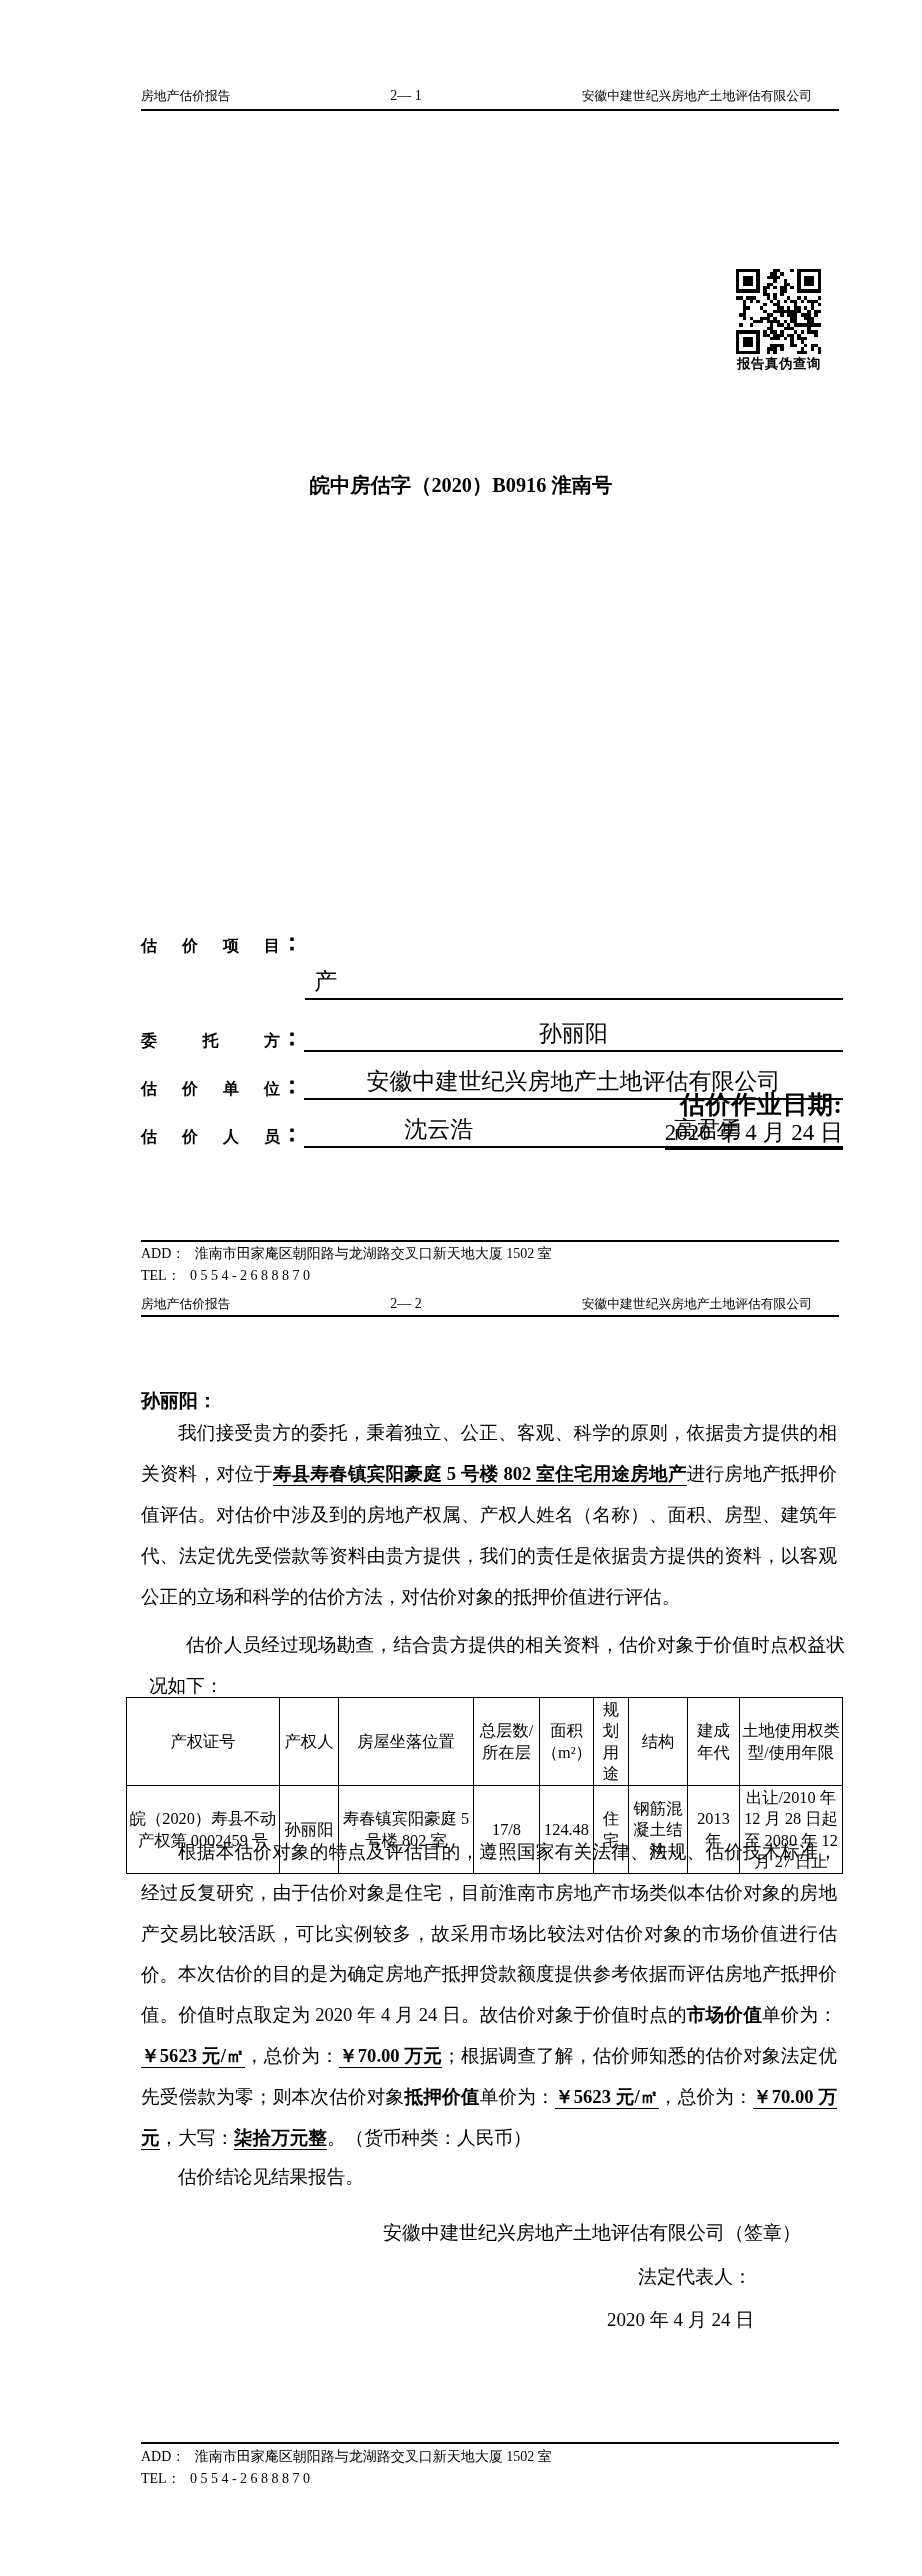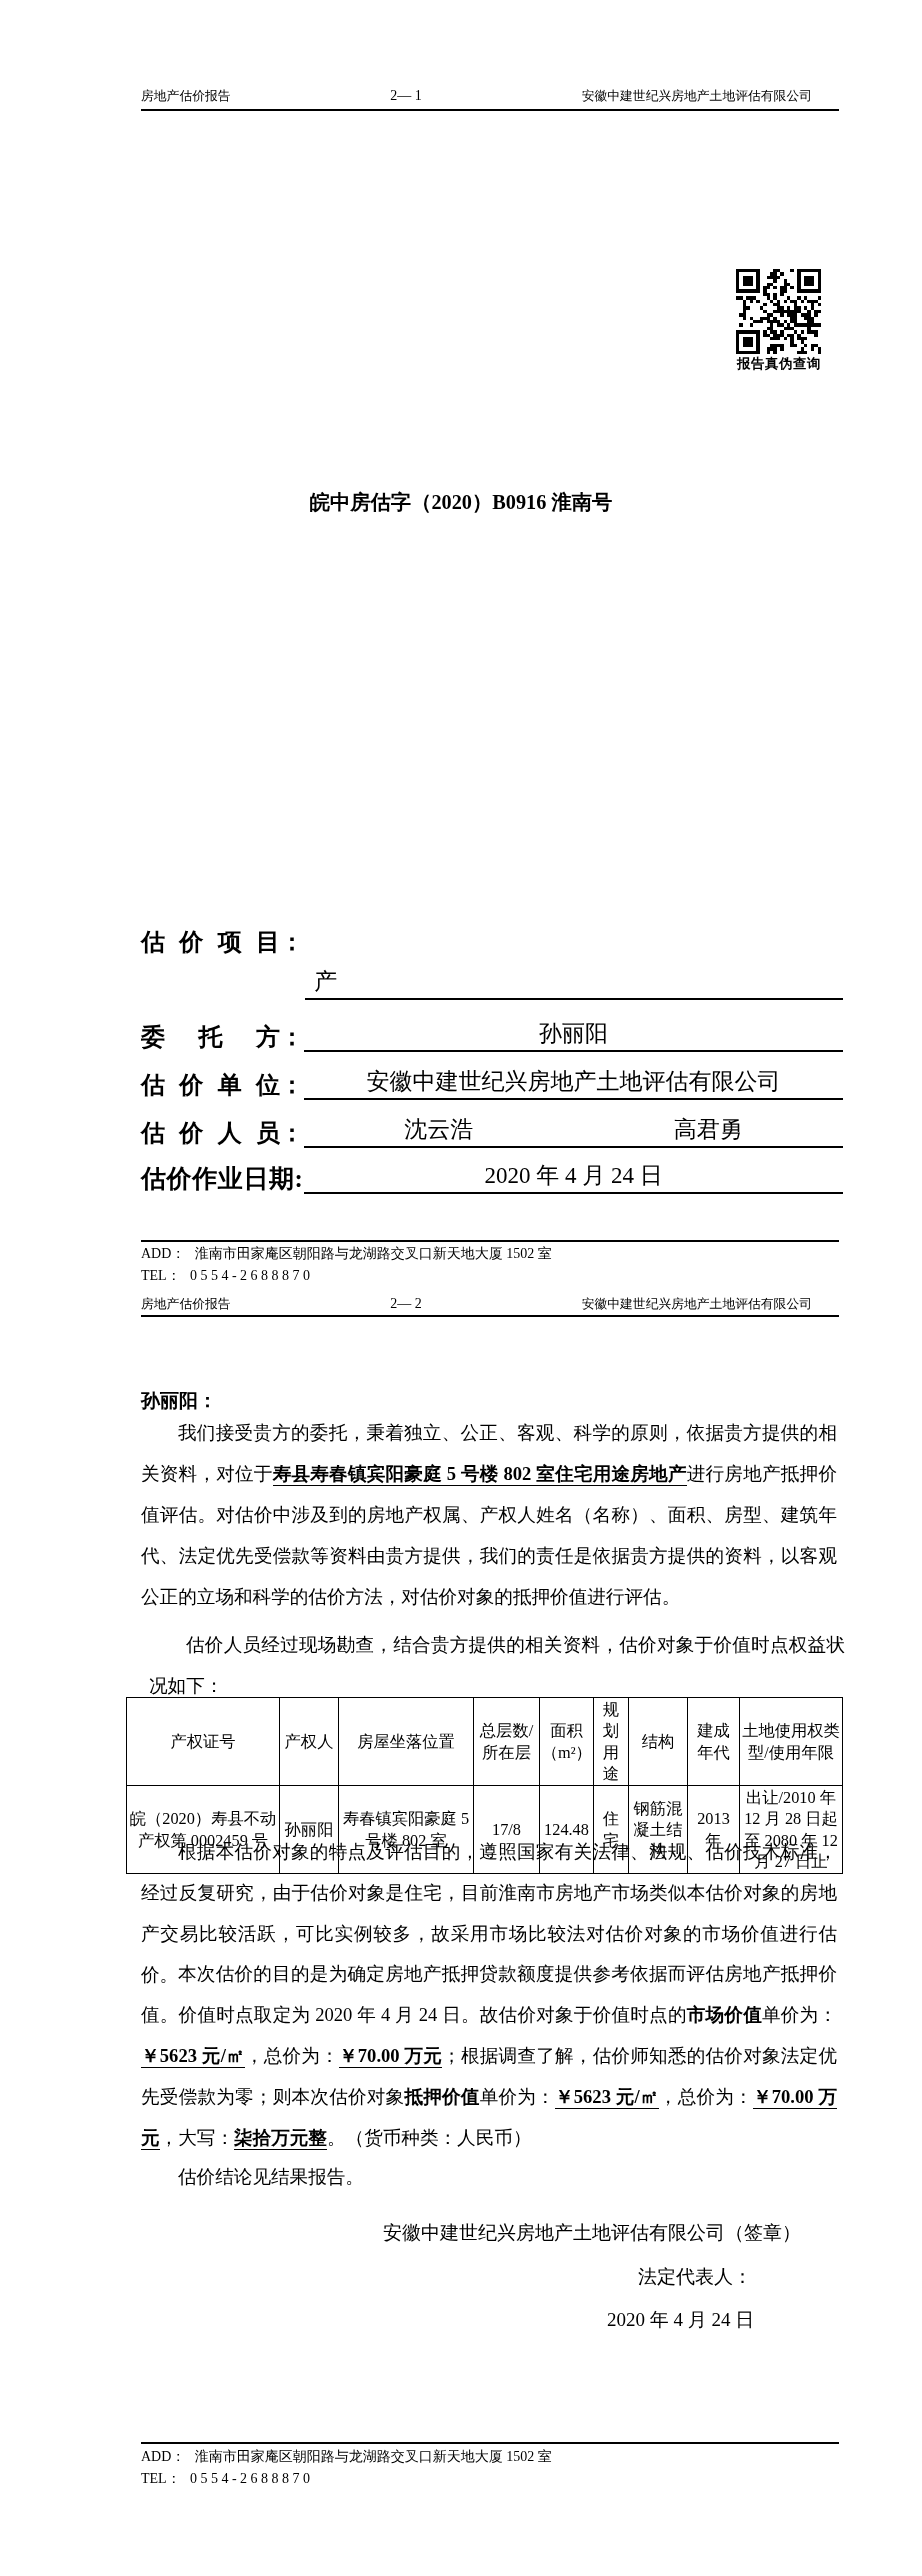--- a/index.html
+++ b/index.html
@@ -9,23 +9,23 @@
   
   .pghdr{left:141px;width:671px;display:flex;justify-content:space-between;align-items:baseline;font-size:12.8px;}
   .pghdr .mid{font-size:14px;}
   .rule{left:141px;width:698px;height:2.3px;background:#000;}
   .ftline{left:141px;width:697px;display:flex;gap:9.3px;font-size:14px;align-items:baseline;}
   .telnum{letter-spacing:3.5px;}
   
   .qrwrap{left:736px;top:269px;width:85px;height:85px;}
   .qrcap{left:728px;top:355px;width:102px;text-align:center;font-weight:bold;font-size:13.4px;letter-spacing:0.6px;}
   .title{left:0;top:379px;width:922px;text-align:center;font-weight:bold;font-size:51px;word-spacing:-5.8px;line-height:1.2;}
-  .subtitle{left:0;top:488px;width:922px;text-align:center;font-weight:bold;font-size:20.3px;}
+  .subtitle{left:0;top:471px;width:922px;text-align:center;font-weight:bold;font-size:20.3px;}
   .frow{left:141px;width:702px;height:34px;display:flex;align-items:flex-end;}
-  .flabel{width:139px;font-weight:bold;font-size:24px;line-height:1;text-align:justify;text-align-last:justify;padding-bottom:3.5px;}
+  .flabel{width:139px;font-weight:bold;font-size:16px;line-height:1;text-align:justify;text-align-last:justify;padding-bottom:3.5px;}
   .fcolon{width:24px;font-weight:bold;font-size:24px;line-height:1;padding-bottom:3.5px;}
   .fdlabel{width:163px;font-weight:bold;font-size:25px;line-height:1;padding-bottom:3.5px;letter-spacing:0.6px;}
   .fval{flex:1;height:100%;box-sizing:border-box;border-bottom:2.3px solid #000;display:flex;align-items:flex-end;
         justify-content:center;font-size:23px;line-height:1;padding-bottom:4.6px;}
   .fval.left{justify-content:flex-start;}
   .fval.around{justify-content:space-around;}
   .cont-line{left:305px;width:538px;height:33px;box-sizing:border-box;border-bottom:2.3px solid #000;display:flex;
         align-items:flex-end;font-size:23px;line-height:1;padding-bottom:4.6px;padding-left:9.3px;}
   
   .heading{left:0;width:922px;text-align:center;font-weight:bold;font-size:24.4px;word-spacing:17.4px;}
@@ -274,21 +274,21 @@
 
   <div class="abs frow" style="top:1114px;">
     <span class="flabel">估 价 人 员</span>
     <span class="fcolon">：</span>
     <span class="fval around">
       <span>沈云浩</span>
       <span>高君勇</span>
     </span>
   </div>
 
-  <div class="abs frow" style="top:1160px;">
+  <div class="abs frow" style="top:1092px;flex-direction:column;">
     <span class="fdlabel">估价作业日期:</span>
     <span class="fval">2020 年 4 月 24 日</span>
   </div>
 
   <div class="abs rule" style="top:1240px;"></div>
   <div class="abs ftline" style="top:1245px;">
     <span>ADD：</span>
     <span>淮南市田家庵区朝阳路与龙湖路交叉口新天地大厦 1502 室</span>
   </div>
   <div class="abs ftline" style="top:1267px;">

